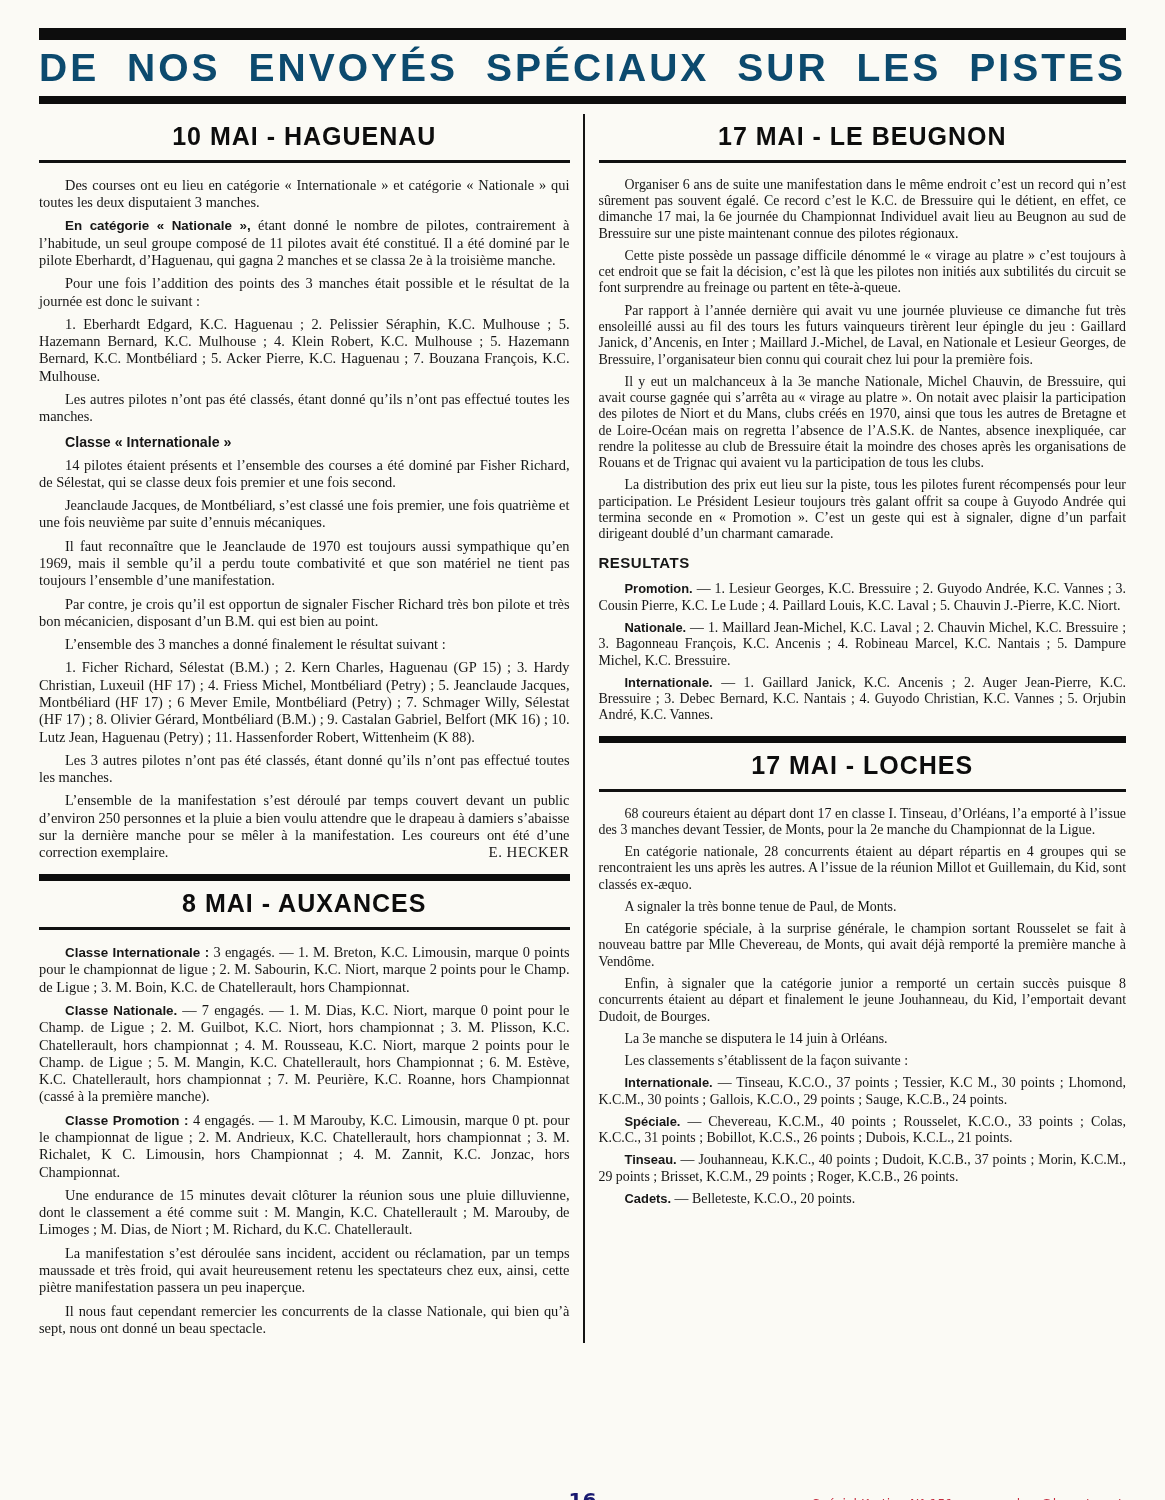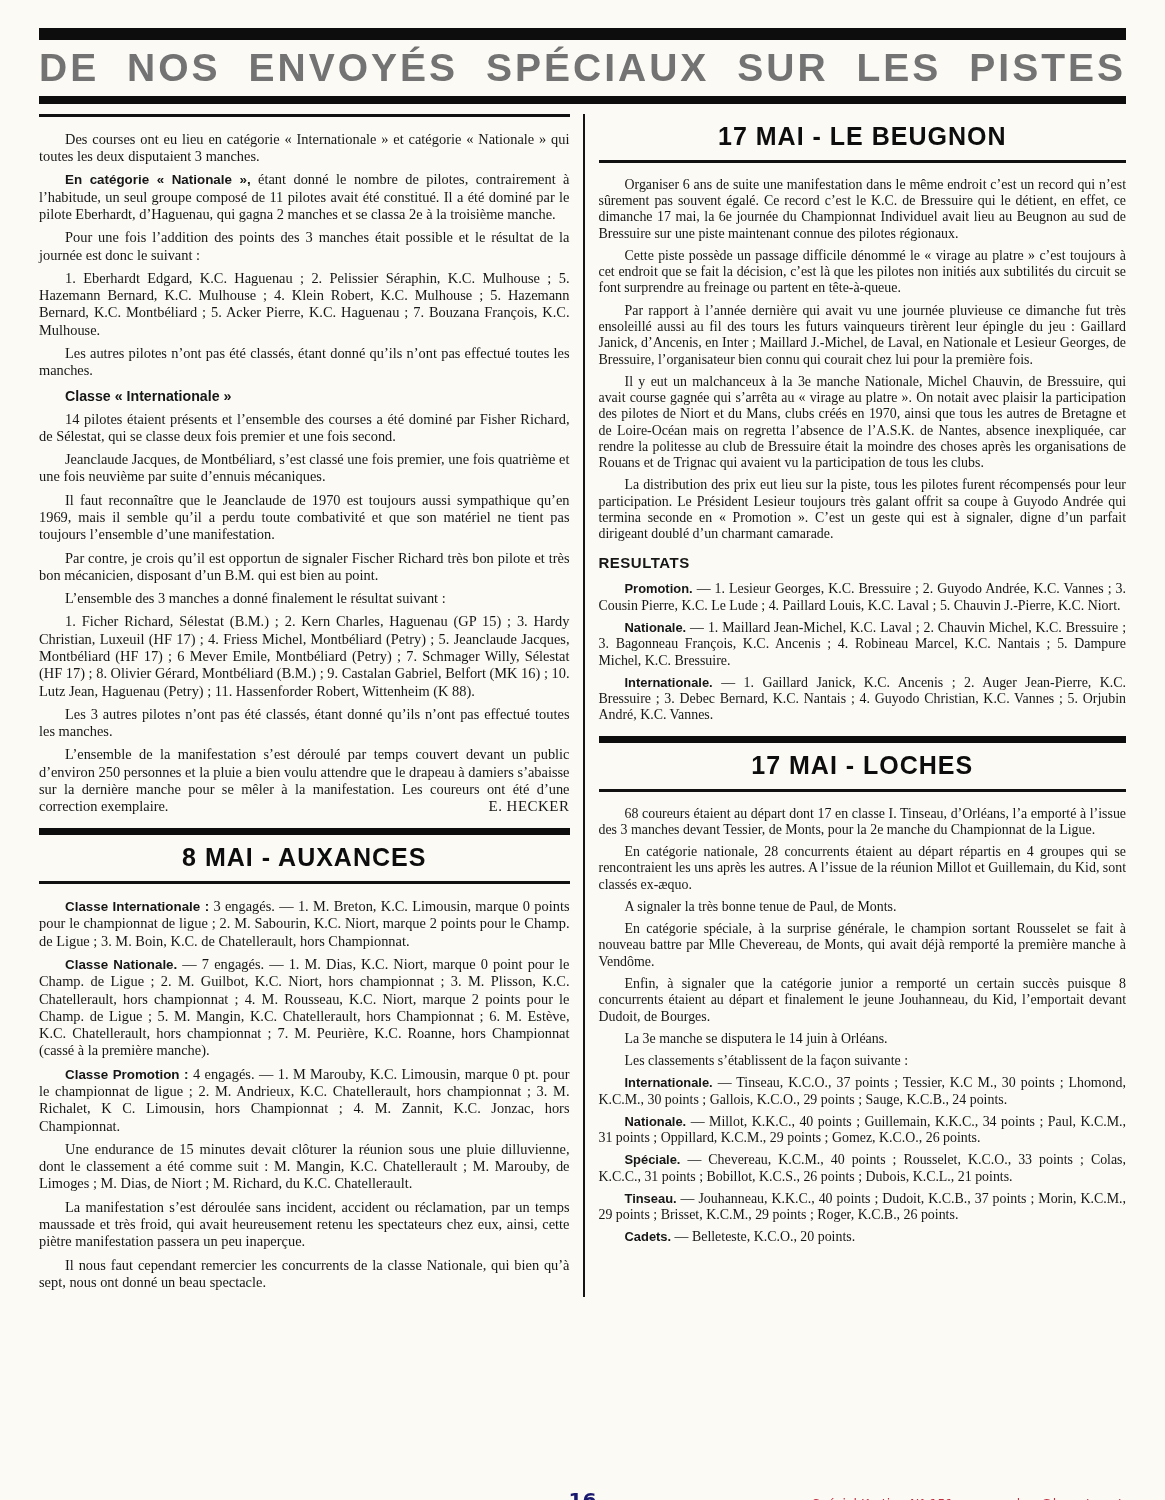--- a/index.html
+++ b/index.html
@@ -17,21 +17,21 @@
   .bar-bottom{height:8px;}
   .main-title{
     font-family:"Liberation Sans", sans-serif;
     font-weight:bold;
     font-size:39px;
     letter-spacing:3px;
     margin:7px 0 6px;
     text-align:justify;
     text-align-last:justify;
     white-space:normal;
-    color:#737373;
+    color:#0c4a6e;
     line-height:1.1;
   }
   .columns{display:flex;margin-top:10px;}
   .col{width:50%;box-sizing:border-box;}
   .col-left{padding-right:13px;}
   .col-right{padding-left:14px;border-left:2px solid #141414;}
   .section-title{
     font-family:"Liberation Sans", sans-serif;
     font-weight:bold;
     font-size:25px;
@@ -101,20 +101,21 @@
 
   <div class="bar bar-top"></div>
   <h1 class="main-title">DE NOS ENVOYÉS SPÉCIAUX SUR LES PISTES</h1>
   <div class="bar bar-bottom"></div>
 
   <div class="columns">
 
     <div class="col col-left">
 
       <section>
+        <h2 class="section-title">10 MAI - HAGUENAU</h2>
         <div class="title-rule"></div>
         <div class="section-body">
             <p class="body-p"><span>Des courses ont eu lieu en catégorie « Internationale » et catégorie « Nationale » qui toutes les deux disputaient 3 manches.</span></p>
             <p class="body-p"><b class="lead">En catégorie « Nationale »,</b><span> étant donné le nombre de pilotes, contrairement à l’habitude, un seul groupe composé de 11 pilotes avait été constitué. Il a été dominé par le pilote Eberhardt, d’Haguenau, qui gagna 2 manches et se classa 2e à la troisième manche.</span></p>
             <p class="body-p"><span>Pour une fois l’addition des points des 3 manches était possible et le résultat de la journée est donc le suivant :</span></p>
             <p class="body-p"><span>1. Eberhardt Edgard, K.C. Haguenau ; 2. Pelissier Séraphin, K.C. Mulhouse ; 5. Hazemann Bernard, K.C. Mulhouse ; 4. Klein Robert, K.C. Mulhouse ; 5. Hazemann Bernard, K.C. Montbéliard ; 5. Acker Pierre, K.C. Haguenau ; 7. Bouzana François, K.C. Mulhouse.</span></p>
             <p class="body-p"><span>Les autres pilotes n’ont pas été classés, étant donné qu’ils n’ont pas effectué toutes les manches.</span></p>
             <p class="body-p class-heading">Classe « Internationale »</p>
             <p class="body-p"><span>14 pilotes étaient présents et l’ensemble des courses a été dominé par Fisher Richard, de Sélestat, qui se classe deux fois premier et une fois second.</span></p>
             <p class="body-p"><span>Jeanclaude Jacques, de Montbéliard, s’est classé une fois premier, une fois quatrième et une fois neuvième par suite d’ennuis mécaniques.</span></p>
@@ -167,21 +168,20 @@
         <div class="title-rule"></div>
         <div class="section-body">
             <p class="body-p"><span>68 coureurs étaient au départ dont 17 en classe I. Tinseau, d’Orléans, l’a emporté à l’issue des 3 manches devant Tessier, de Monts, pour la 2e manche du Championnat de la Ligue.</span></p>
             <p class="body-p"><span>En catégorie nationale, 28 concurrents étaient au départ répartis en 4 groupes qui se rencontraient les uns après les autres. A l’issue de la réunion Millot et Guillemain, du Kid, sont classés ex-æquo.</span></p>
             <p class="body-p"><span>A signaler la très bonne tenue de Paul, de Monts.</span></p>
             <p class="body-p"><span>En catégorie spéciale, à la surprise générale, le champion sortant Rousselet se fait à nouveau battre par Mlle Chevereau, de Monts, qui avait déjà remporté la première manche à Vendôme.</span></p>
             <p class="body-p"><span>Enfin, à signaler que la catégorie junior a remporté un certain succès puisque 8 concurrents étaient au départ et finalement le jeune Jouhanneau, du Kid, l’emportait devant Dudoit, de Bourges.</span></p>
             <p class="body-p"><span>La 3e manche se disputera le 14 juin à Orléans.</span></p>
             <p class="body-p"><span>Les classements s’établissent de la façon suivante :</span></p>
             <p class="body-p"><b class="lead">Internationale.</b><span> — Tinseau, K.C.O., 37 points ; Tessier, K.C M., 30 points ; Lhomond, K.C.M., 30 points ; Gallois, K.C.O., 29 points ; Sauge, K.C.B., 24 points.</span></p>
-            <p class="body-p"><b class="lead">Nationale.</b><span> — Millot, K.K.C., 40 points ; Guillemain, K.K.C., 34 points ; Paul, K.C.M., 31 points ; Oppillard, K.C.M., 29 points ; Gomez, K.C.O., 26 points.</span></p>
             <p class="body-p"><b class="lead">Spéciale.</b><span> — Chevereau, K.C.M., 40 points ; Rousselet, K.C.O., 33 points ; Colas, K.C.C., 31 points ; Bobillot, K.C.S., 26 points ; Dubois, K.C.L., 21 points.</span></p>
             <p class="body-p"><b class="lead">Tinseau.</b><span> — Jouhanneau, K.K.C., 40 points ; Dudoit, K.C.B., 37 points ; Morin, K.C.M., 29 points ; Brisset, K.C.M., 29 points ; Roger, K.C.B., 26 points.</span></p>
             <p class="body-p"><b class="lead">Cadets.</b><span> — Belleteste, K.C.O., 20 points.</span></p>
           </div>
       </section>
 
     </div>
 
   </div>
 

